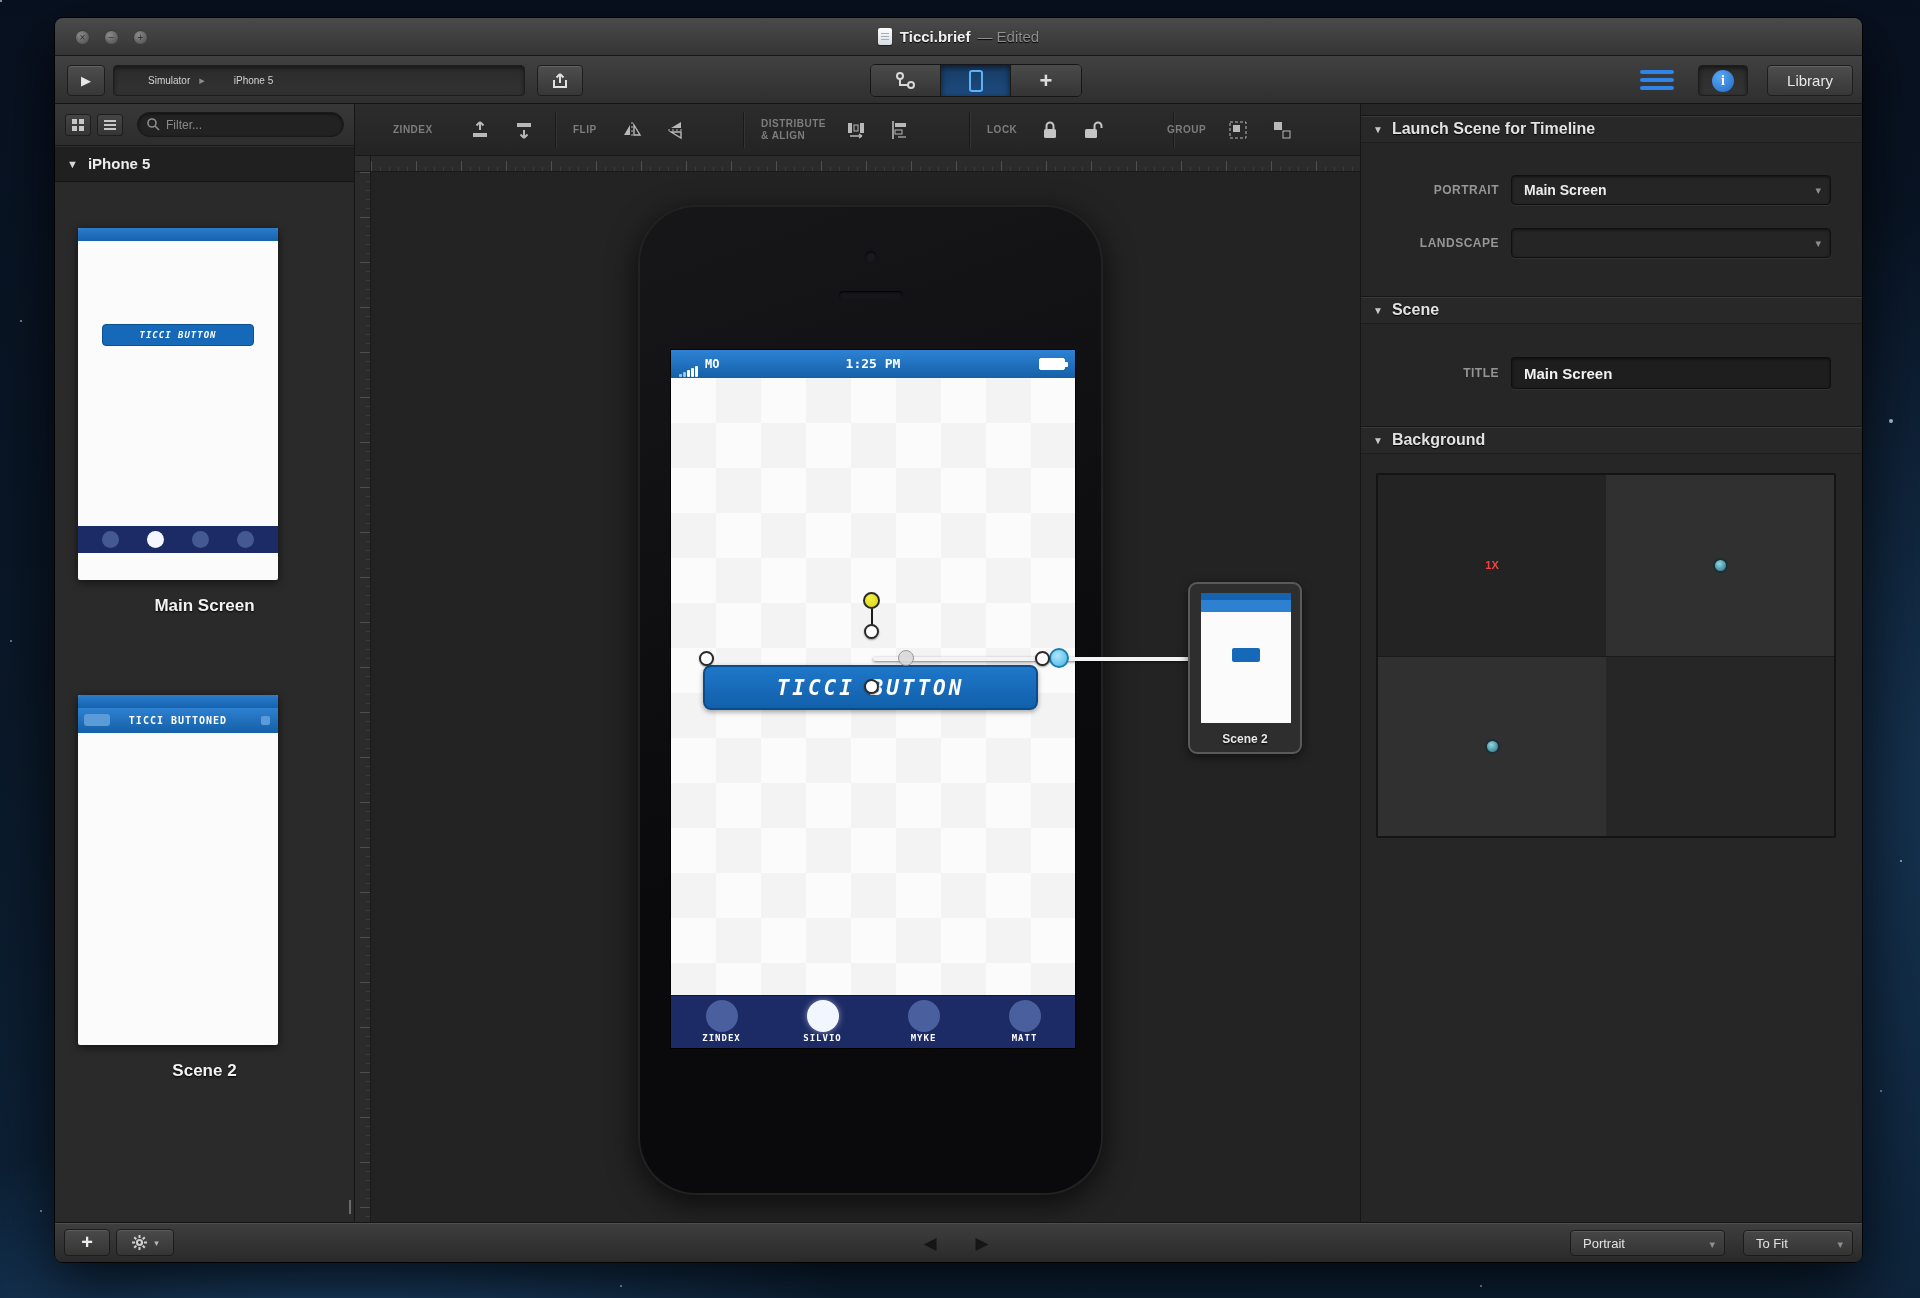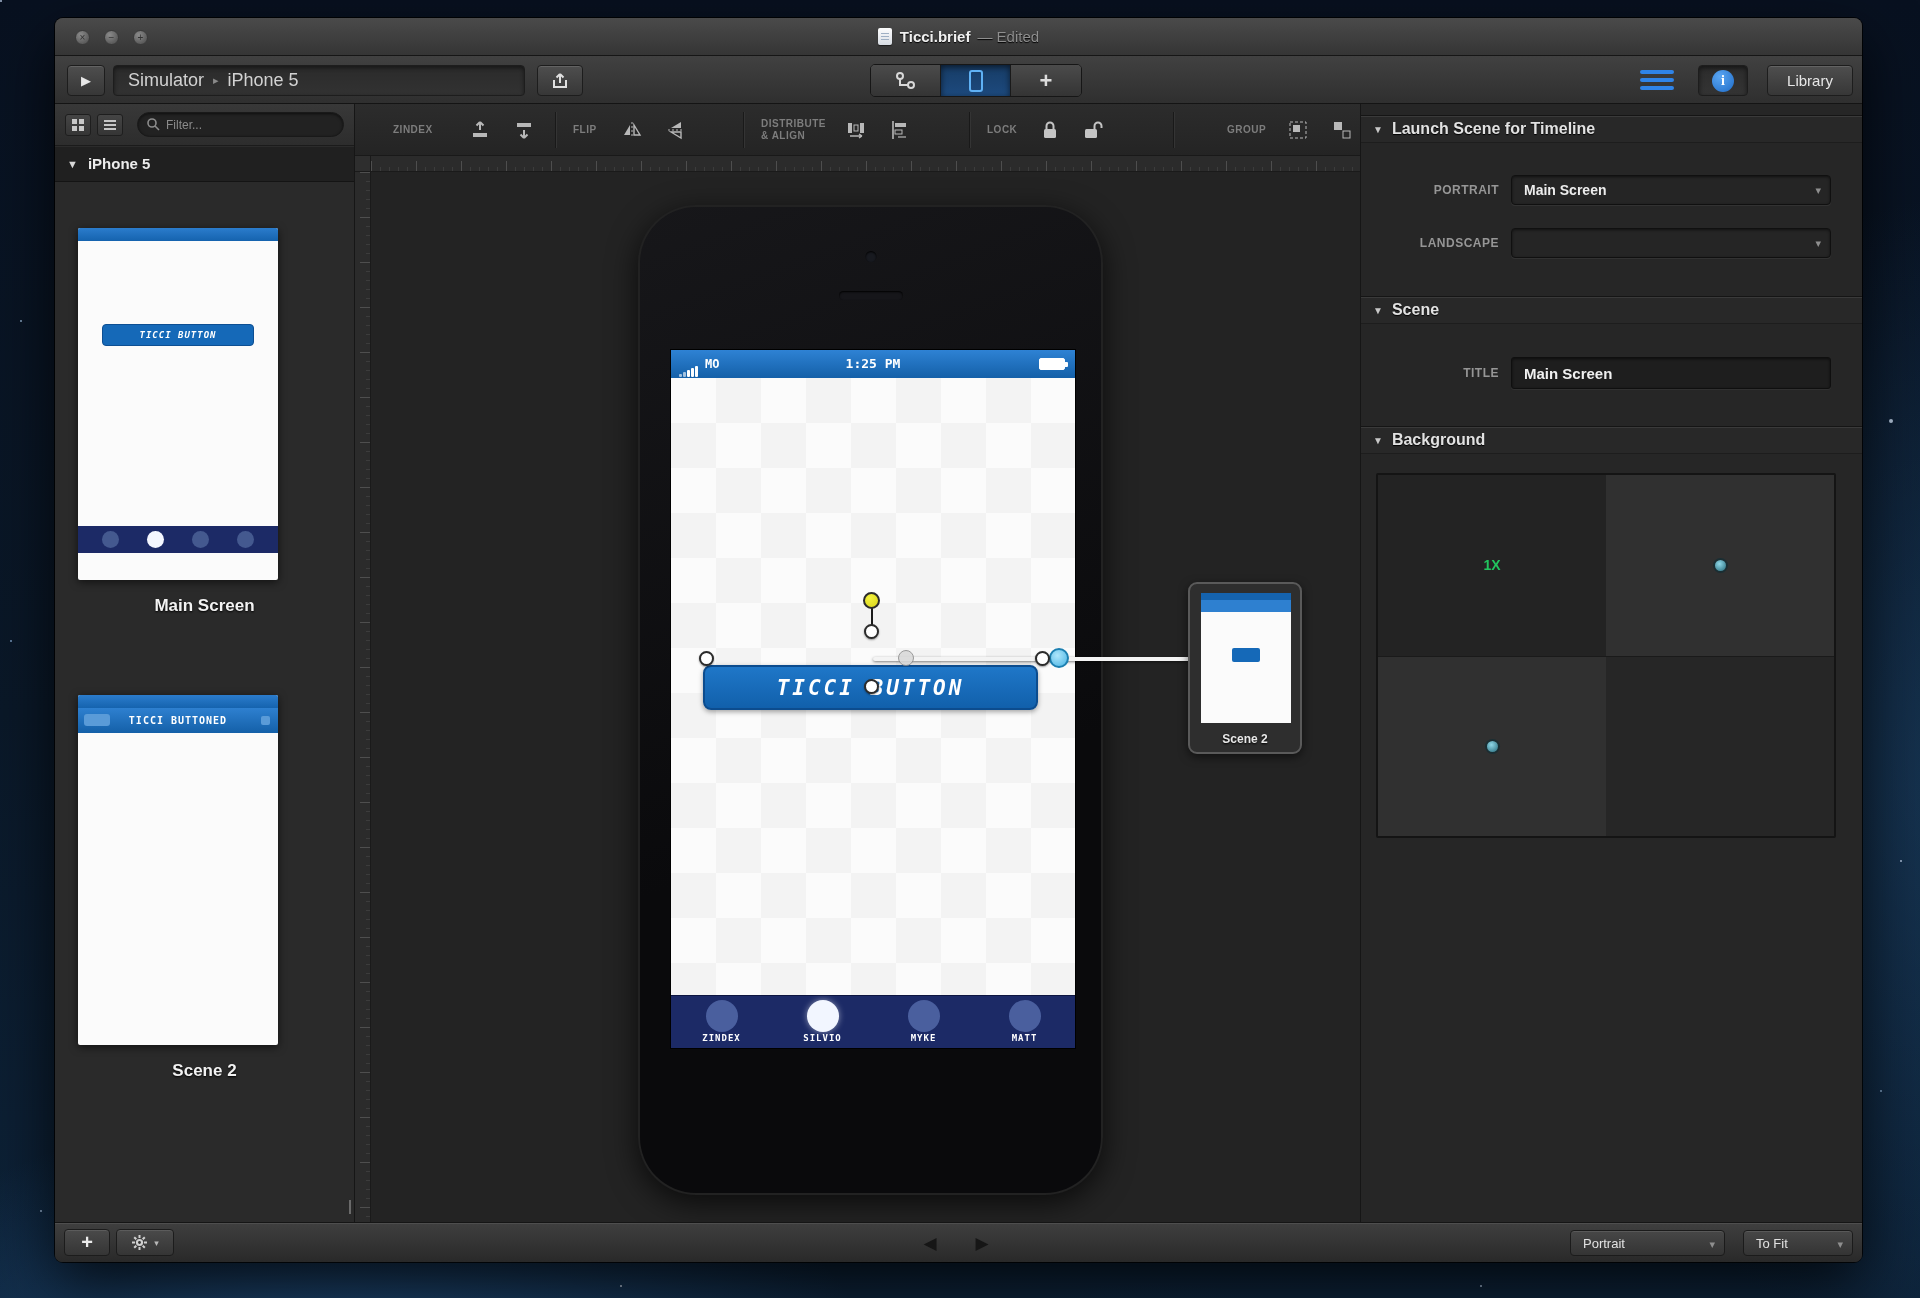--- a/index.html
+++ b/index.html
@@ -43,21 +43,21 @@
   
   .toolbar { position:absolute; left:0; top:38px; right:0; height:48px;
     background:linear-gradient(#414141,#2f2f2f); border-bottom:1px solid #141414; }
   .tb-btn { position:absolute; top:9px; height:31px; border-radius:4px;
     background:linear-gradient(#4e4e4e,#373737); border:1px solid #1d1d1d;
     box-shadow:inset 0 1px 0 rgba(255,255,255,.12); display:flex; align-items:center; justify-content:center; }
   .play-btn { left:12px; width:38px; }
   .play-glyph { color:#e8e8e8; font-size:13px; }
   .breadcrumb { left:58px; width:412px; justify-content:flex-start; padding:0 14px; gap:9px;
     background:linear-gradient(#2b2b2b,#323232); box-shadow:inset 0 2px 4px rgba(0,0,0,.5); }
-  .crumb { color:#d2d2d2; font-size:18px; }
+  .crumb { color:#d2d2d2; font-size:10px;margin-left:20px; }
   .crumb-sep { color:#8a8a8a; font-size:11px; }
   .share-btn { left:482px; width:46px; }
   .seg { position:absolute; left:815px; top:8px; height:33px; display:flex; border-radius:5px; overflow:hidden;
     border:1px solid #161616; box-shadow:inset 0 1px 0 rgba(255,255,255,.1); }
   .seg-btn { width:70px; height:100%; display:flex; align-items:center; justify-content:center;
     background:linear-gradient(#4b4b4b,#343434); border-right:1px solid #1a1a1a; }
   .seg-btn:last-child { border-right:none; }
   .seg-btn.sel { background:linear-gradient(#173c66,#1d4a7e); box-shadow:inset 0 2px 6px rgba(0,0,0,.6); }
   .phone-glyph { width:14px; height:22px; border:2px solid #5fb1f5; border-radius:3px; }
   .plus-glyph { color:#dcdcdc; font-size:22px; font-weight:bold; line-height:0; }
@@ -220,21 +220,21 @@
   .dd-caret { position:absolute; right:9px; top:8px; color:#8f8f8f; font-size:11px; }
   .textfield { position:absolute; height:32px; border-radius:3px; background:#1e1e1e; border:1px solid #0f0f0f;
     box-shadow:inset 0 1px 3px rgba(0,0,0,.6), 0 1px 0 rgba(255,255,255,.05);
     display:flex; align-items:center; padding:0 12px; }
   .tf-value { color:#f0f0f0; font-weight:bold; font-size:15px; }
   .bg-grid { position:absolute; left:15px; top:369px; width:460px; height:365px;
     border:2px solid #141414; border-radius:2px; }
   .bg-row { position:relative; width:100%; height:50%; display:flex; }
   .bg-row + .bg-row { border-top:1px solid #1a1a1a; }
   .bg-cell-label { width:50%; background:#232323; display:flex; align-items:center; justify-content:center;
-    color:#22c55e; font-weight:bold; font-size:14px; }
+    color:#ef4444; font-weight:bold; font-size:11px; }
   .bg-cell-well { width:50%; background:#303030; display:flex; align-items:center; justify-content:center; }
   .bg-dot { width:11px; height:11px; border-radius:50%; background:radial-gradient(circle at 40% 35%, #8fd8e8, #236878);
     box-shadow:0 0 0 2px #1a2e33; }
 
   
   .bottombar { position:absolute; left:0; top:1204px; right:0; height:40px; border-radius:0 0 7px 7px;
     background:linear-gradient(#3f3f3f,#292929); border-top:1px solid #151515; box-shadow:inset 0 1px 0 rgba(255,255,255,.08); }
   .bb-btn { position:absolute; top:6px; height:27px; border-radius:4px;
     background:linear-gradient(#4a4a4a,#353535); border:1px solid #1c1c1c;
     box-shadow:inset 0 1px 0 rgba(255,255,255,.1); display:flex; align-items:center; justify-content:center; }
@@ -455,21 +455,21 @@
             </span>
           <span class="ct-icon">
             <svg width="22" height="20" viewBox="0 0 22 20">
               <rect x="2" y="9" width="12" height="9" rx="1.5" fill="#c4c4c4"></rect>
               <path d="M11.5 9 V6 a3.5 3.5 0 0 1 7 0 V8" fill="none" stroke="#c4c4c4" stroke-width="2"></path>
             </svg>
             </span>
         </div>
         <div class="ct-sep" style="left:818px;"></div>
 
-        <div class="ct-group" style="left:872px;">
+        <div class="ct-group" style="left:812px;">
           <span class="ct-label" style="width:42px;">GROUP</span>
           <span class="ct-icon">
             <svg width="20" height="20" viewBox="0 0 20 20">
               <rect x="2" y="2" width="16" height="16" fill="none" stroke="#b8b8b8" stroke-dasharray="3 2"></rect>
               <rect x="5" y="5" width="7" height="7" fill="#b8b8b8"></rect>
             </svg>
             </span>
           <span class="ct-icon">
             <svg width="20" height="20" viewBox="0 0 20 20">
               <rect x="2" y="2" width="8" height="8" fill="#b8b8b8"></rect>

